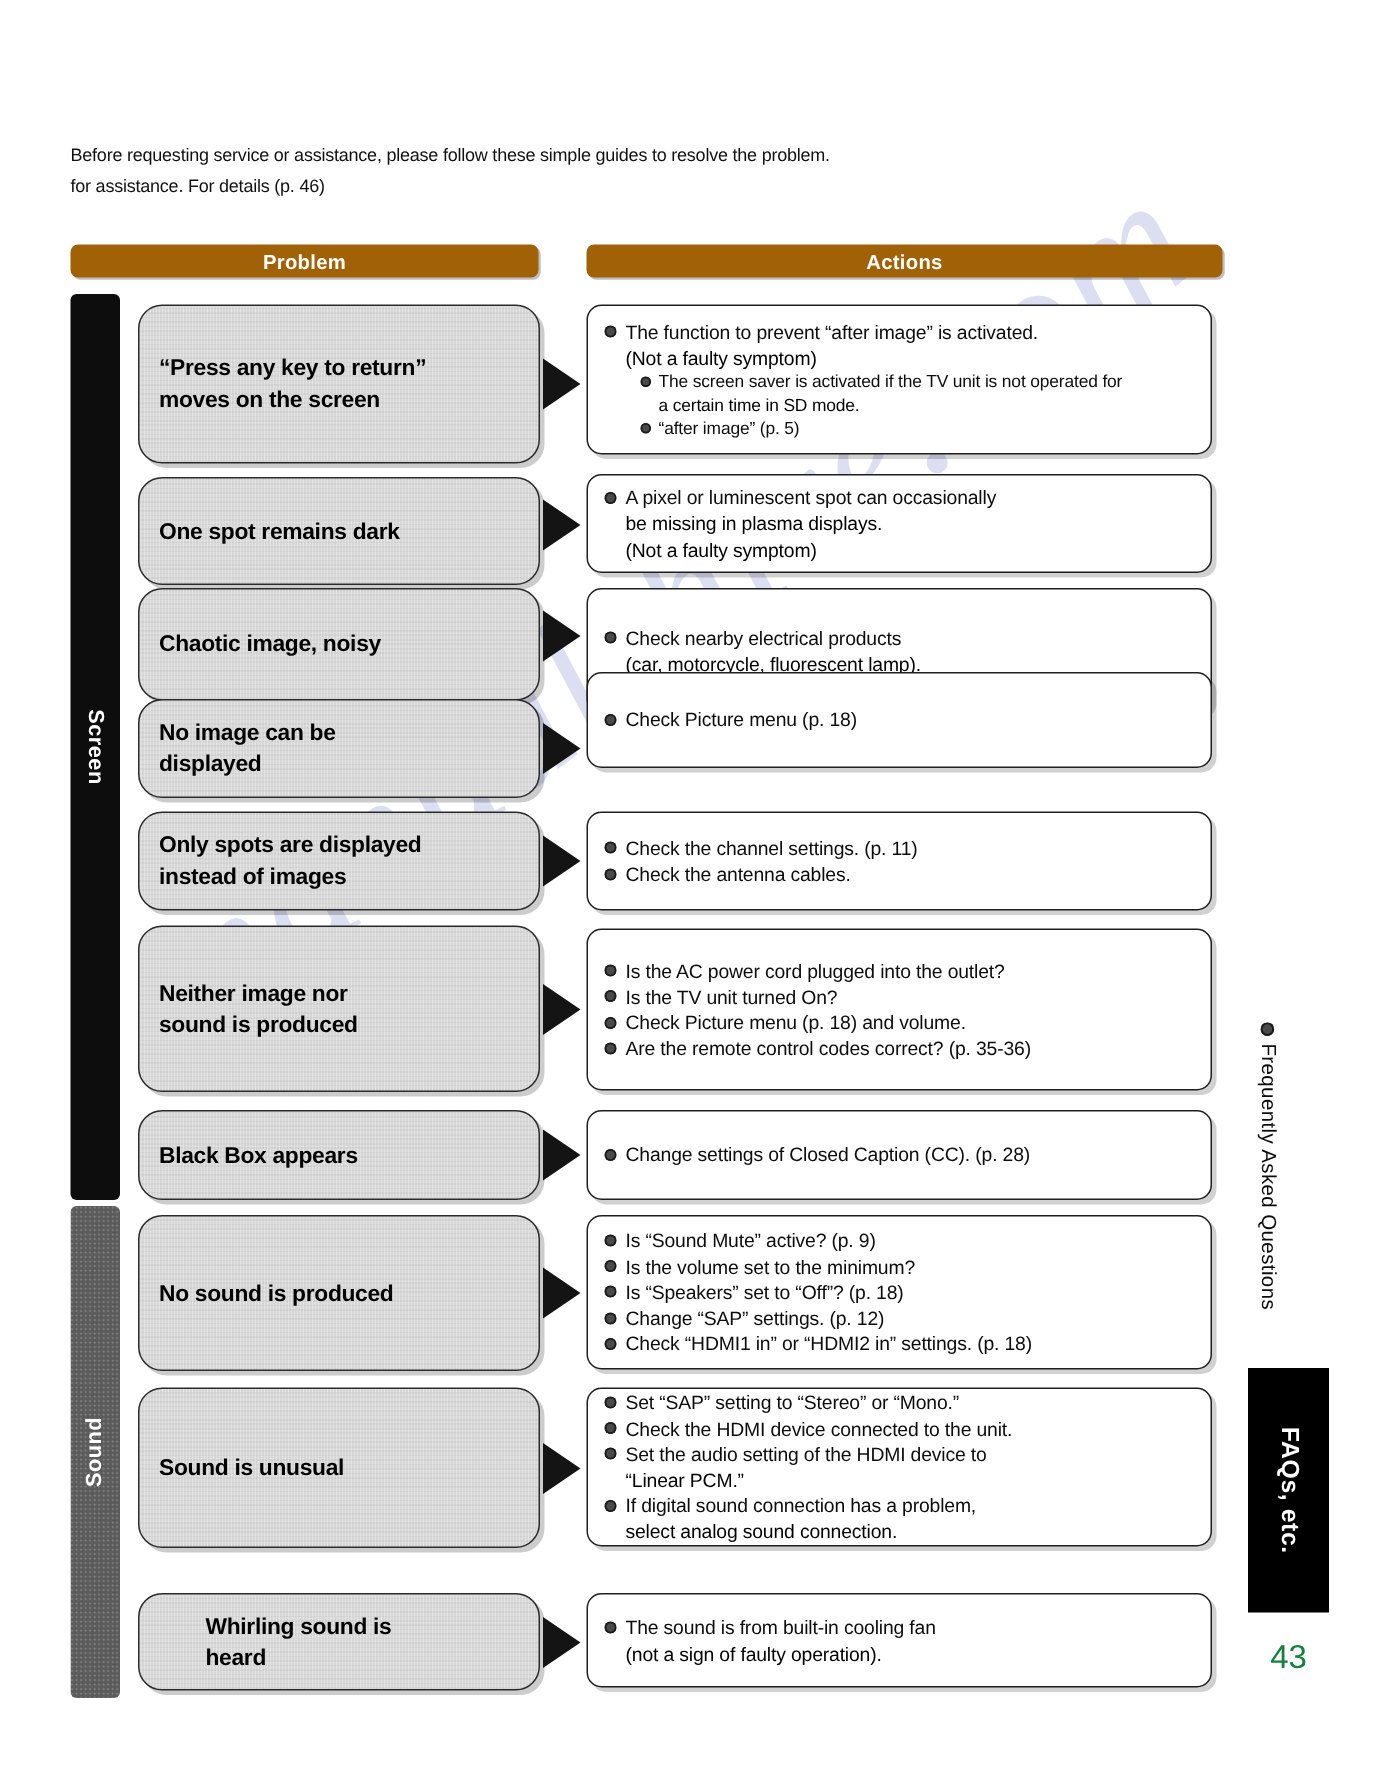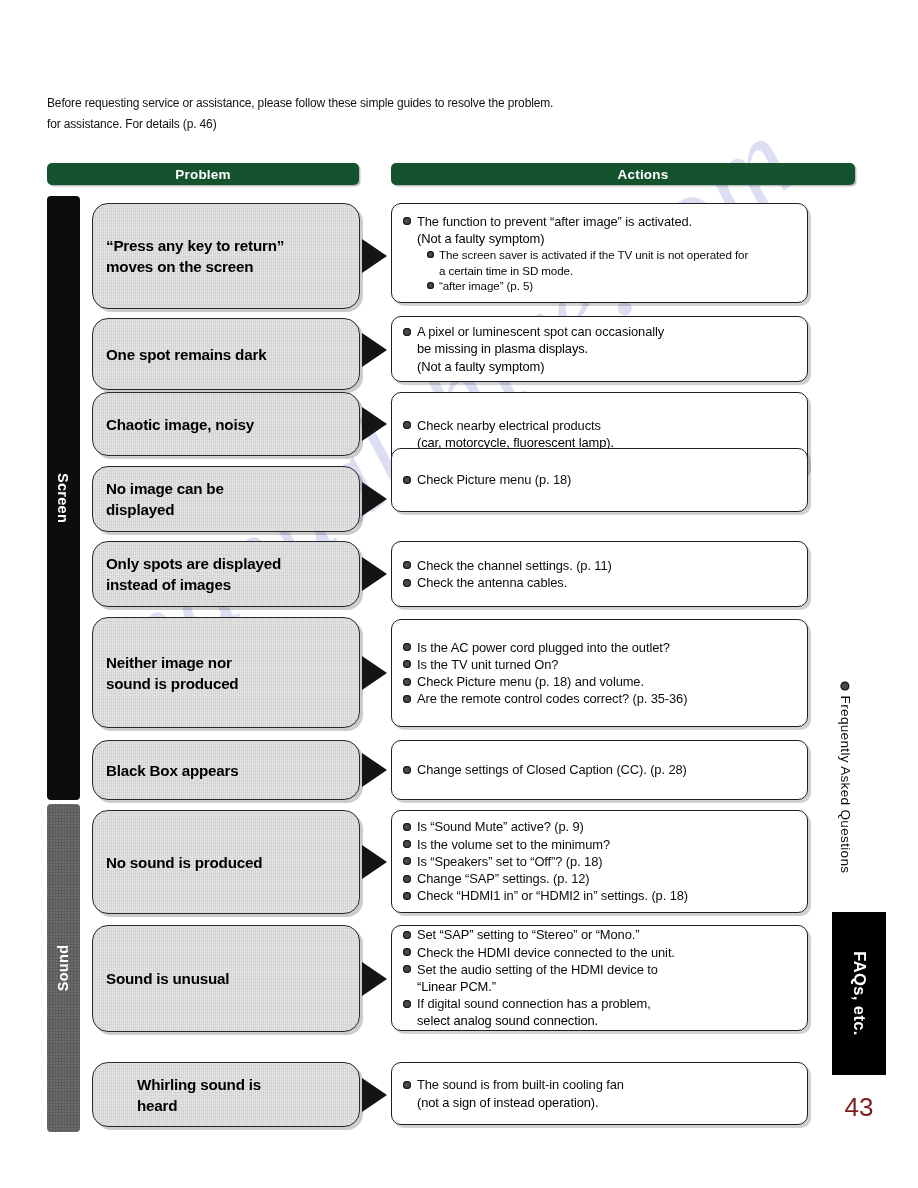--- a/index.html
+++ b/index.html
@@ -27,32 +27,32 @@
     letter-spacing: -0.15px;
     color: #111;
   }
   .intro div { white-space: nowrap; }
 
   
   .hdr {
     position: absolute;
     height: 22px;
     border-radius: 5px;
-    background: #14532d;
+    background: #a16207;
     color: #ffffff;
     font-size: 13.5px;
     font-weight: bold;
     display: flex;
     align-items: center;
     justify-content: center;
     letter-spacing: 0.2px;
     box-shadow: 1.5px 1.5px 0 rgba(0,0,0,0.25);
   }
   .hdr-problem { left: 47px;  top: 163px; width: 312px; }
-  .hdr-actions { left: 391px; top: 163px; width: 424px; padding-left: 40px; }
+  .hdr-actions { left: 391px; top: 163px; width: 424px; }
 
   
   .catbar {
     position: absolute;
     left: 47px;
     width: 33px;
     border-radius: 4px;
     color: #ffffff;
     font-weight: bold;
     font-size: 14.5px;
@@ -200,22 +200,22 @@
     font-size: 16.5px;
     font-weight: bold;
     letter-spacing: 0.4px;
   }
   .pageno {
     position: absolute;
     left: 832px;
     top: 1092px;
     width: 54px;
     text-align: center;
-    font-size: 26px;
-    color: #7f1d1d;
+    font-size: 22px;
+    color: #15803d;
   }
 
   
   .watermark {
     position: absolute;
     left: 170px;
     top: 360px;
     width: 640px;
     height: 560px;
     pointer-events: none;
@@ -282,21 +282,21 @@
     <div class="arrow" style="top: 333px;"></div>
     <div class="act" style="top: 316px; height: 66px;">
       <div class="act-list">
         <div>
           <div class="bullet-line"><span class="bul"></span><span>A pixel or luminescent spot can occasionally</span></div>
           <div class="cont">be missing in plasma displays.</div>
           <div class="cont">(Not a faulty symptom)</div>
         </div>
       </div>
     </div>
-    <div class="prob" style="top: 392px; height: 64px;">
+    <div class="prob" style="top: 392px; height: 75px;">
       <div class="prob-text">
         <div>Chaotic image, noisy</div>
       </div>
     </div>
     <div class="arrow" style="top: 407px;"></div>
     <div class="act" style="top: 392px; height: 84px;">
       <div class="act-list">
         <div>
           <div class="bullet-line"><span class="bul"></span><span>Check nearby electrical products</span></div>
           <div class="cont">(car, motorcycle, fluorescent lamp).</div>
@@ -423,21 +423,21 @@
       <div class="prob-text">
         <div>Whirling sound is</div>
         <div>heard</div>
       </div>
     </div>
     <div class="arrow" style="top: 1077.5px;"></div>
     <div class="act" style="top: 1062px; height: 63px;">
       <div class="act-list">
         <div>
           <div class="bullet-line"><span class="bul"></span><span>The sound is from built-in cooling fan</span></div>
-          <div class="cont">(not a sign of instead operation).</div>
+          <div class="cont">(not a sign of faulty operation).</div>
         </div>
       </div>
     </div>
   </div>
 
 <div class="rail-faq">
   <span><i class="rbul"></i><b id="faq-rail-text" style="font-weight:normal">Frequently Asked Questions</b></span>
 </div>
 
 <div class="rail-tab">

